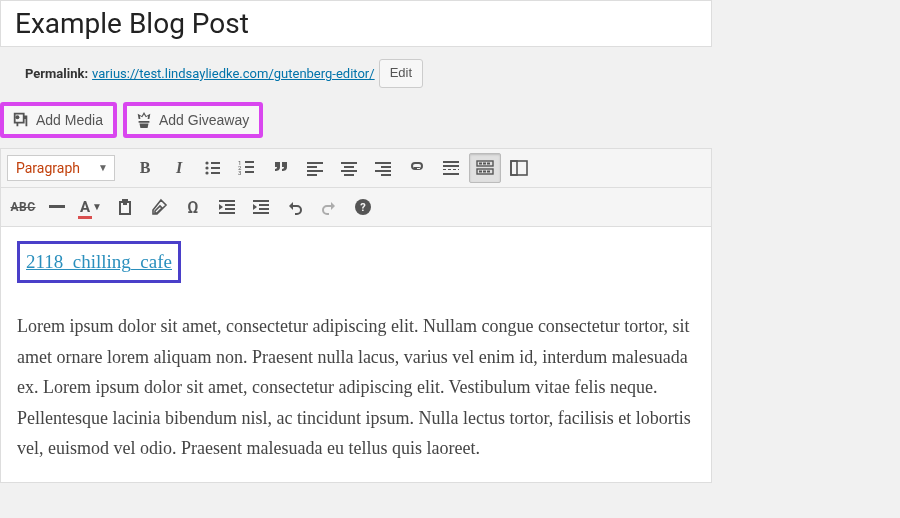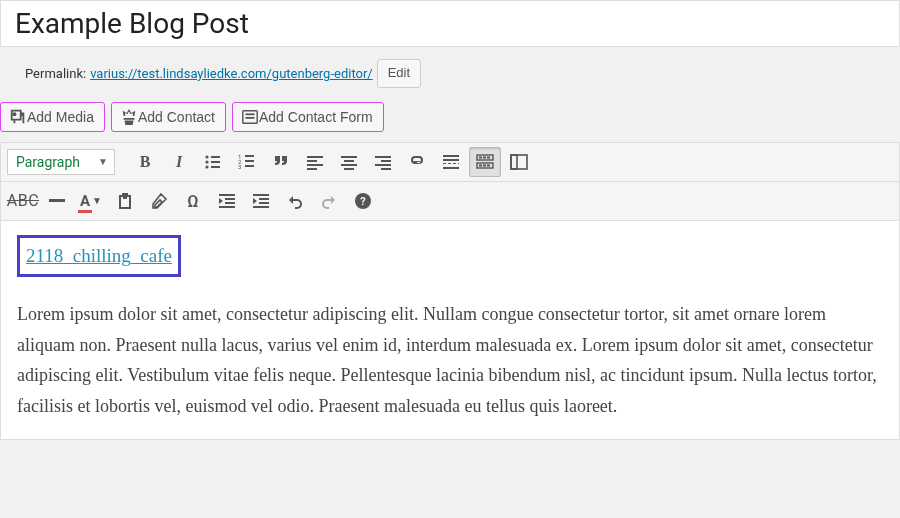--- a/index.html
+++ b/index.html
@@ -4,21 +4,21 @@
 <style>
   * { box-sizing: border-box; }
   body {
     margin: 0;
     font-family: -apple-system, BlinkMacSystemFont, "Segoe UI", Roboto, Arial, sans-serif;
     font-size: 13px;
     background: #f1f1f1;
     color: #333;
   }
   .editor-container {
-    width: 900px;
+    width: 712px;
     background: #f1f1f1;
   }
   .title-box {
     background: #fff;
     border: 1px solid #ddd;
     padding: 6px 14px;
     margin: 0 0 8px 0;
   }
   .title-box h1 {
     margin: 0;
@@ -27,68 +27,69 @@
     color: #222;
   }
   .permalink-row {
     padding: 4px 2px 14px 2px;
     font-size: 13px;
     display: flex;
     align-items: center;
     gap: 4px;
     flex-wrap: wrap;
   }
-  .permalink-row b { font-weight: 400; padding-left: 23px; }
+  .permalink-row b { font-weight: 700; padding-left: 23px; }
   .permalink-row a { color: #0073aa; text-decoration: underline; }
   .permalink-row a .slug { font-weight: 400; }
   .wp-btn {
     background: #f7f7f7;
     border: 1px solid #ccc;
     border-radius: 3px;
     padding: 3px 10px;
     font-size: 13px;
     color: #555;
     cursor: pointer;
     line-height: 1.6;
   }
   .media-buttons {
     padding: 0 0 10px 0;
     display: flex;
     gap: 6px;
   }
   .media-btn {
     background: #f7f7f7;
-    border: 1px solid #d946ef;
+    border: 4px solid #d946ef;
     border-radius: 3px;
     padding: 5px 10px 5px 8px;
     font-size: 14px;
     color: #555;
     cursor: pointer;
     display: inline-flex;
     align-items: center;
+    gap: 6px;
   }
   .media-btn svg { width: 18px; height: 18px; fill: #555; }
   .tinymce {
     border: 1px solid #ddd;
     background: #fff;
   }
   .toolbar {
     background: #f5f5f5;
     border-bottom: 1px solid #ddd;
     padding: 4px 6px;
     display: flex;
     align-items: center;
     gap: 2px;
   }
   .format-select {
     background: #fff;
     border: 1px solid #ccc;
     padding: 4px 24px 4px 8px;
     font-size: 14px;
-    color: #15803d;
+    color: #c2410c;
     position: relative;
     min-width: 108px;
     cursor: pointer;
   }
   .format-select::after {
     content: "▼";
     position: absolute;
     right: 6px;
     top: 6px;
     font-size: 10px;
@@ -105,37 +106,37 @@
     border-radius: 2px;
   }
   .tb-btn.active {
     background: #e0e0e0;
     border-color: #bbb;
     box-shadow: inset 0 1px 2px rgba(0,0,0,0.15);
   }
   .tb-btn svg { width: 20px; height: 20px; fill: #555; }
   .tb-btn .txt { font-weight: 700; font-size: 16px; color: #555; font-family: Georgia, serif; }
   .tb-btn .txt.italic { font-style: italic; }
-  .tb-btn .abc { font-size: 16px; font-weight: 400; color: #555; text-decoration: line-through; letter-spacing: 0.5px;}
+  .tb-btn .abc { font-size: 12px; font-weight: 700; color: #555; text-decoration: line-through; letter-spacing: 0.5px;}
   .tb-btn .hr { width: 16px; height: 3px; background: #555; }
   .tb-btn .color-a { position: relative; font-weight:700; font-size:15px; color:#555;}
   .tb-btn .color-a::after{content:"";position:absolute;left:-2px;right:-2px;bottom:-3px;height:3px;background:#d94f4f;}
   .tb-btn .caret{font-size:10px;color:#555;margin-left:2px;}
   .editor-body {
     padding: 14px 16px;
     font-family: Georgia, "Times New Roman", serif;
     font-size: 18px;
     line-height: 1.7;
     color: #444;
   }
   .shortcode-box {
     display: inline-block;
     border: 3px solid #4a3fc9;
     padding: 2px 6px;
-    margin-bottom: 14px;
+    margin-bottom: 20px;
   }
   .shortcode-box a { color: #2a8fbd; text-decoration: underline; font-size: 19px; }
   .editor-body p { margin: 8px 0 4px 0; }
 </style>
 </head>
 <body>
 
 <div class="editor-container">
 
   <div class="title-box">
@@ -153,29 +154,21 @@
       <svg viewBox="0 0 20 20">
           <circle cx="6" cy="7" r="2.2"></circle>
           <path d="M2 2h12v3h3v12H5v-3H2V2zm2 2v8h8V4H4zm3 13h8V9h-1v5H7v3z"></path>
         </svg>
       <span>Add Media</span>
     </button>
     <button class="media-btn">
       <svg viewBox="0 0 20 20">
           <path d="M10 1l2.5 4.5L17 3l-1 6h-2l.6-3.5L12 7l-2-3-2 3-2.6-1.5L6 9H4L3 3l4.5 2.5L10 1zM4 11h12v2H4v-2zm1 3h10l-1 5H6l-1-5z"></path>
         </svg>
-      <span>Add Contact</span>
-    </button>
-    <button class="media-btn">
-      <svg viewBox="0 0 20 20">
-          <rect x="2" y="3" width="16" height="14" rx="1" fill="none" stroke="#555" stroke-width="1.6"></rect>
-          <rect x="5" y="6" width="10" height="2" fill="#555"></rect>
-          <rect x="5" y="10" width="10" height="2" fill="#555"></rect>
-        </svg>
-      <span>Add Contact Form</span>
+      <span>Add Giveaway</span>
     </button>
   </div>
 
   <div class="tinymce">
 
     <div class="toolbar">
       <div class="format-select">
         <span>Paragraph</span>
       </div>
       <div style="width:10px"></div>

